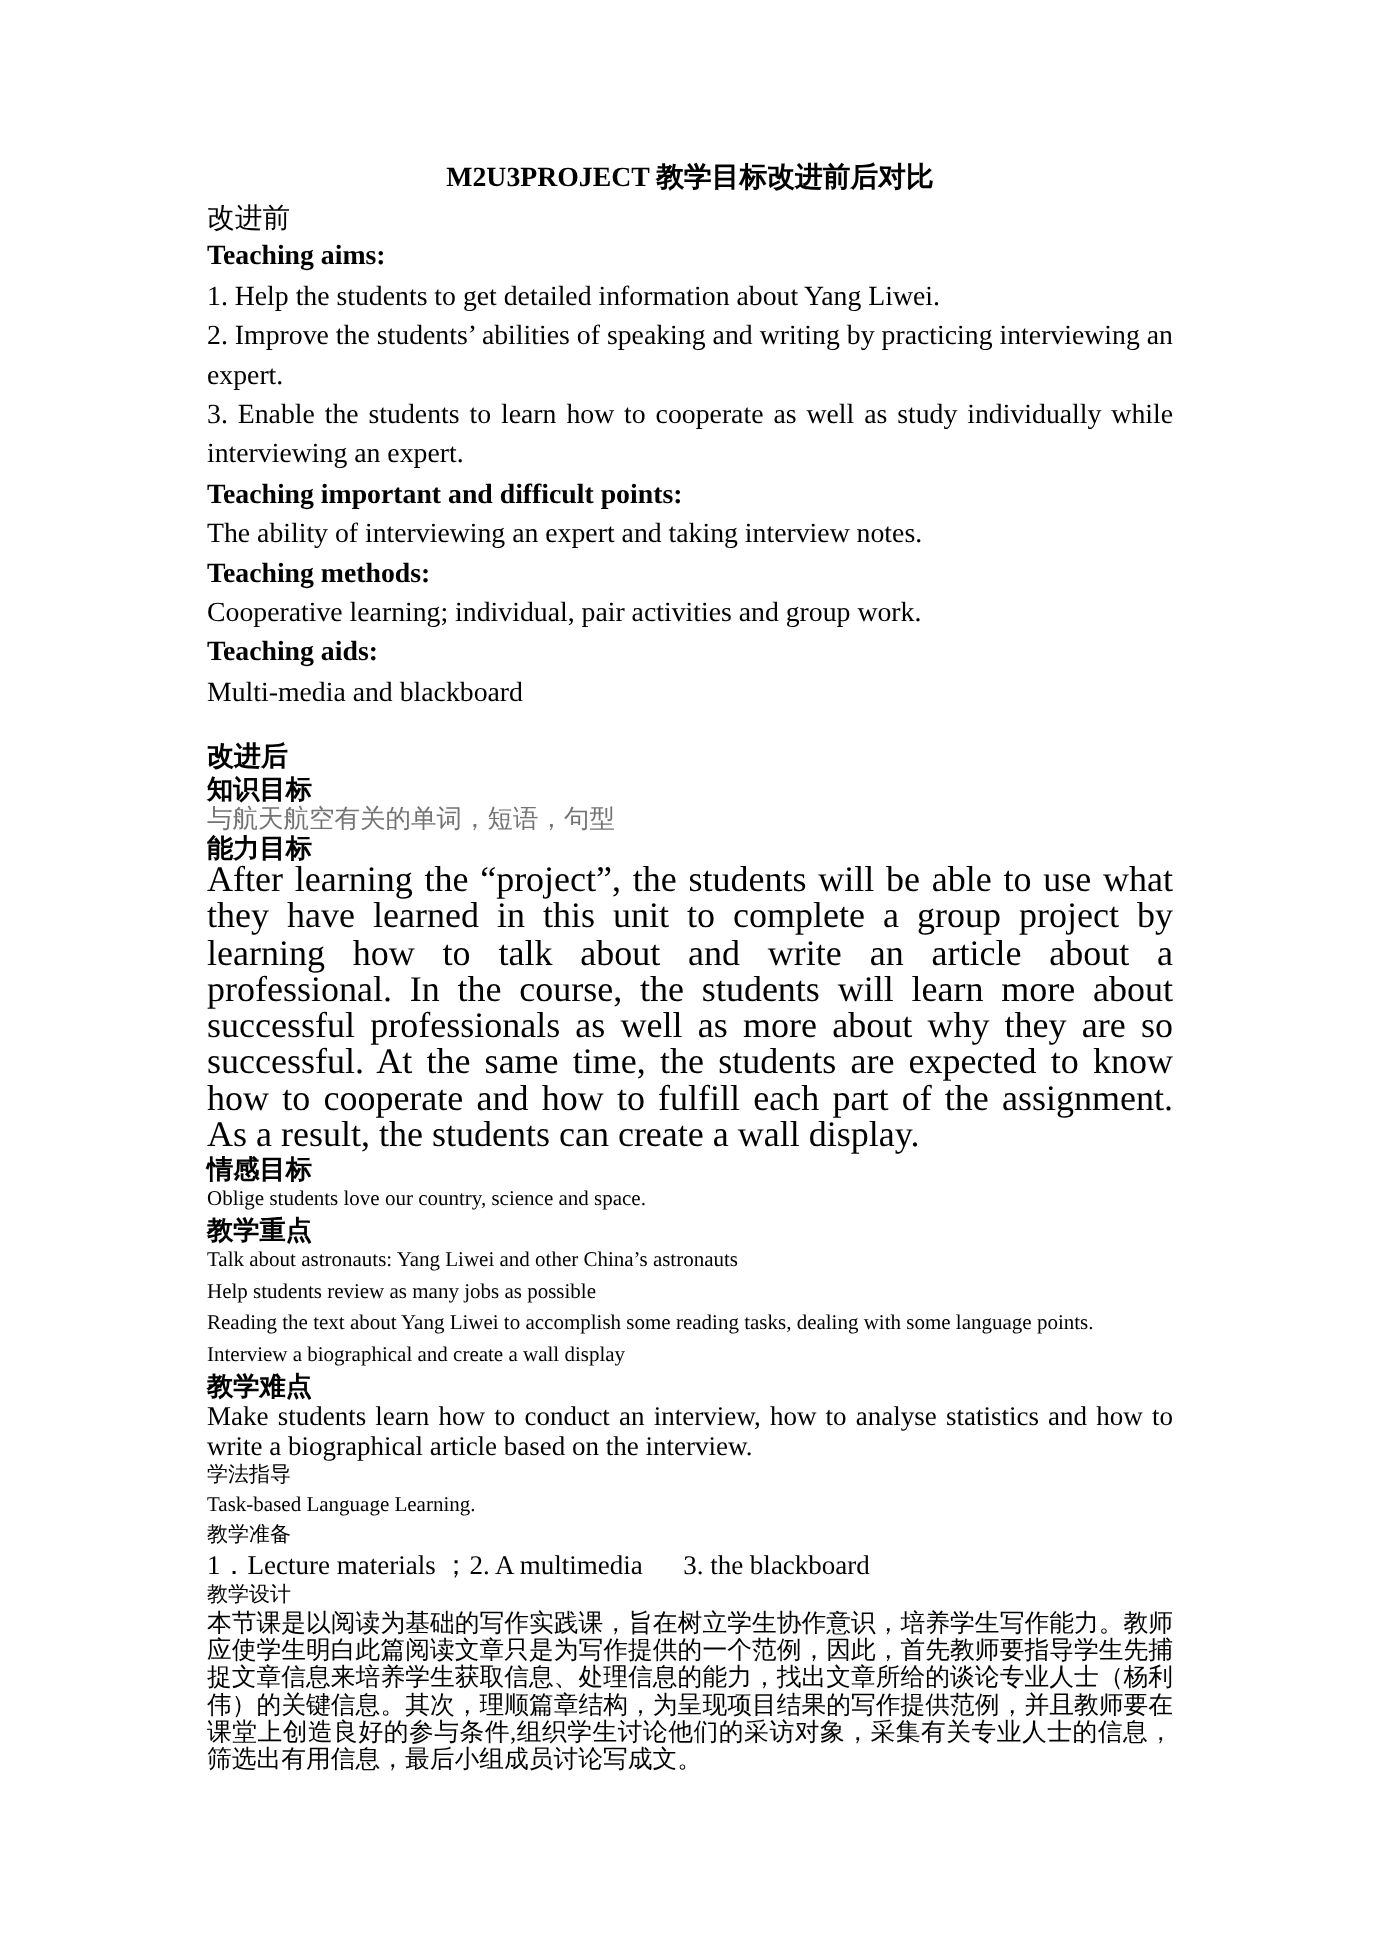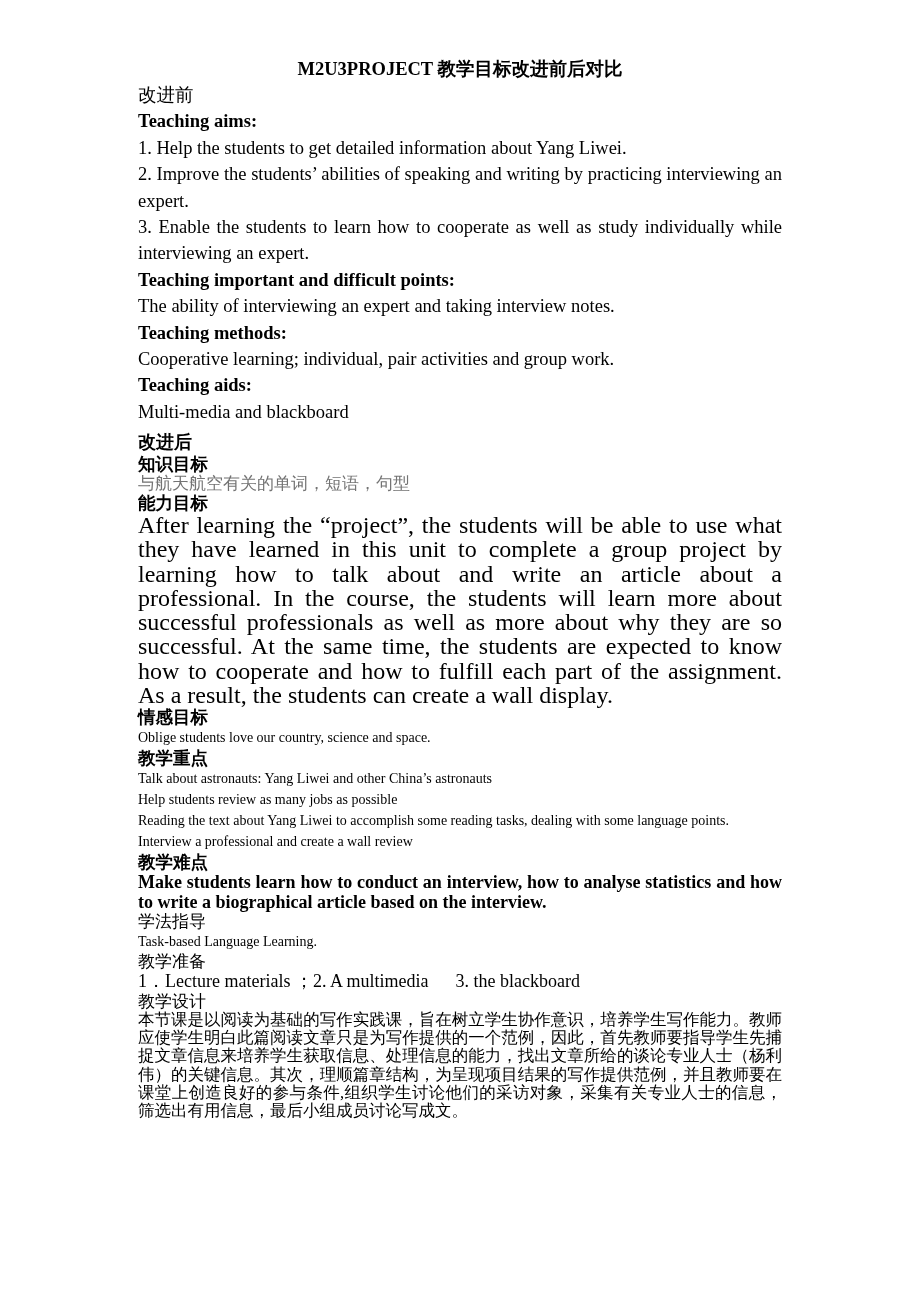--- a/index.html
+++ b/index.html
@@ -6,21 +6,21 @@
     margin: 0;
     padding: 0;
     background: #ffffff;
   }
   .page {
     position: relative;
     width: 920px;
     height: 1302px;
     background: #ffffff;
     box-sizing: border-box;
-    padding: 56px 138px 0 138px;
+    padding: 106px 138px 0 138px;
     font-family: "Liberation Serif", "DejaVu Serif", serif;
     color: #000000;
     overflow: hidden;
   }
   p { margin: 0; }
 
   .title {
     font-size: 18.5px;
     font-weight: bold;
     text-align: center;
@@ -35,21 +35,21 @@
   }
   .h-cn {
     font-weight: normal;
     font-size: 18px;
     font-family: "Liberation Sans", "DejaVu Sans", "Liberation Serif", sans-serif;
   }
   .h-en { font-weight: bold; }
   .just { text-align: justify; }
 
   
-  .sec2 { margin-top: 6px; }
+  .sec2 { margin-top: 18px; }
   .h-cn2 {
     font-weight: bold;
     font-size: 18px;
     line-height: 23px;
     font-family: "Liberation Sans", "DejaVu Sans", "Liberation Serif", sans-serif;
   }
   .h-sub {
     font-weight: bold;
     font-size: 17.5px;
     line-height: 20px;
@@ -66,24 +66,23 @@
     text-align: justify;
   }
   .item {
     font-size: 14px;
     line-height: 21px;
   }
   .para-mid {
     font-size: 18px;
     line-height: 20px;
     text-align: justify;
-    font-weight: bold;
   }
   .plain {
-    font-size: 17px;
+    font-size: 14px;
     line-height: 19px;
   }
   .prep {
     font-size: 18px;
     line-height: 21px;
     white-space: pre-wrap;
   }
   .para-cn {
     font-size: 16.5px;
     line-height: 18.2px;
@@ -116,21 +115,21 @@
     <p class="h-sub">知识目标</p>
     <p class="muted">与航天航空有关的单词，短语，句型</p>
     <p class="h-sub">能力目标</p>
     <p class="para-en">After learning the “project”, the students will be able to use what they have learned in this unit to complete a group project by learning how to talk about and write an article about a professional. In the course, the students will learn more about successful professionals as well as more about why they are so successful. At the same time, the students are expected to know how to cooperate and how to fulfill each part of the assignment. As a result, the students can create a wall display.</p>
     <p class="h-sub">情感目标</p>
     <p class="item">Oblige students love our country, science and space.</p>
     <p class="h-sub">教学重点</p>
     <p class="item">Talk about astronauts: Yang Liwei and other China’s astronauts</p>
     <p class="item">Help students review as many jobs as possible</p>
     <p class="item just">Reading the text about Yang Liwei to accomplish some reading tasks, dealing with some language points.</p>
-    <p class="item">Interview a professional and create a wall review</p>
+    <p class="item">Interview a biographical and create a wall display</p>
     <p class="h-sub">教学难点</p>
     <p class="para-mid">Make students learn how to conduct an interview, how to analyse statistics and how to write a biographical article based on the interview.</p>
     <p class="plain">学法指导</p>
     <p class="item">Task-based Language Learning.</p>
     <p class="plain">教学准备</p>
     <p class="prep">1．Lecture materials ；2. A multimedia      3. the blackboard</p>
     <p class="plain">教学设计</p>
     <p class="para-cn">本节课是以阅读为基础的写作实践课，旨在树立学生协作意识，培养学生写作能力。教师应使学生明白此篇阅读文章只是为写作提供的一个范例，因此，首先教师要指导学生先捕捉文章信息来培养学生获取信息、处理信息的能力，找出文章所给的谈论专业人士（杨利伟）的关键信息。其次，理顺篇章结构，为呈现项目结果的写作提供范例，并且教师要在课堂上创造良好的参与条件,组织学生讨论他们的采访对象，采集有关专业人士的信息，筛选出有用信息，最后小组成员讨论写成文。</p>
   </section>
 

